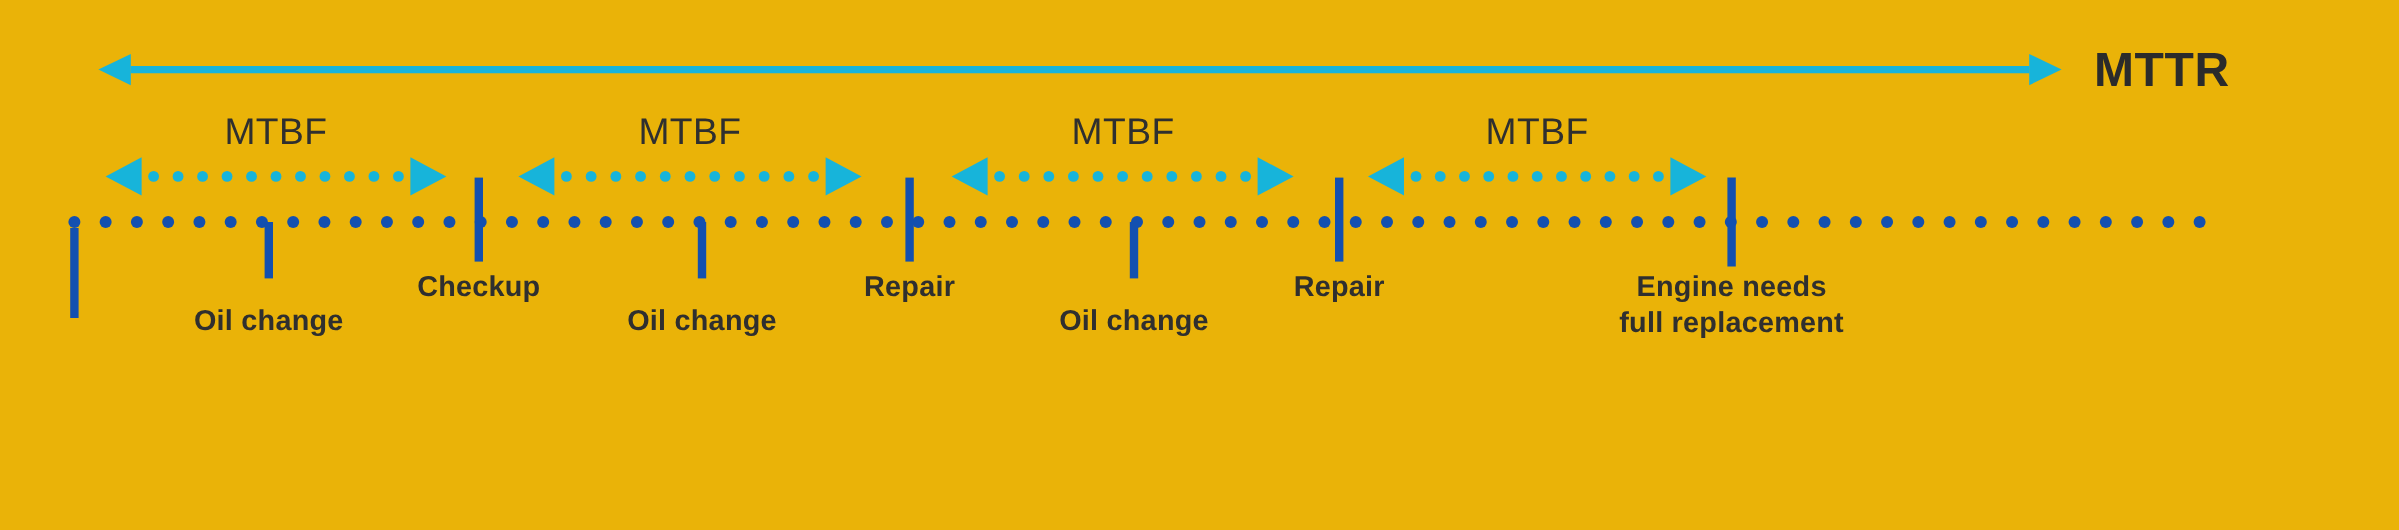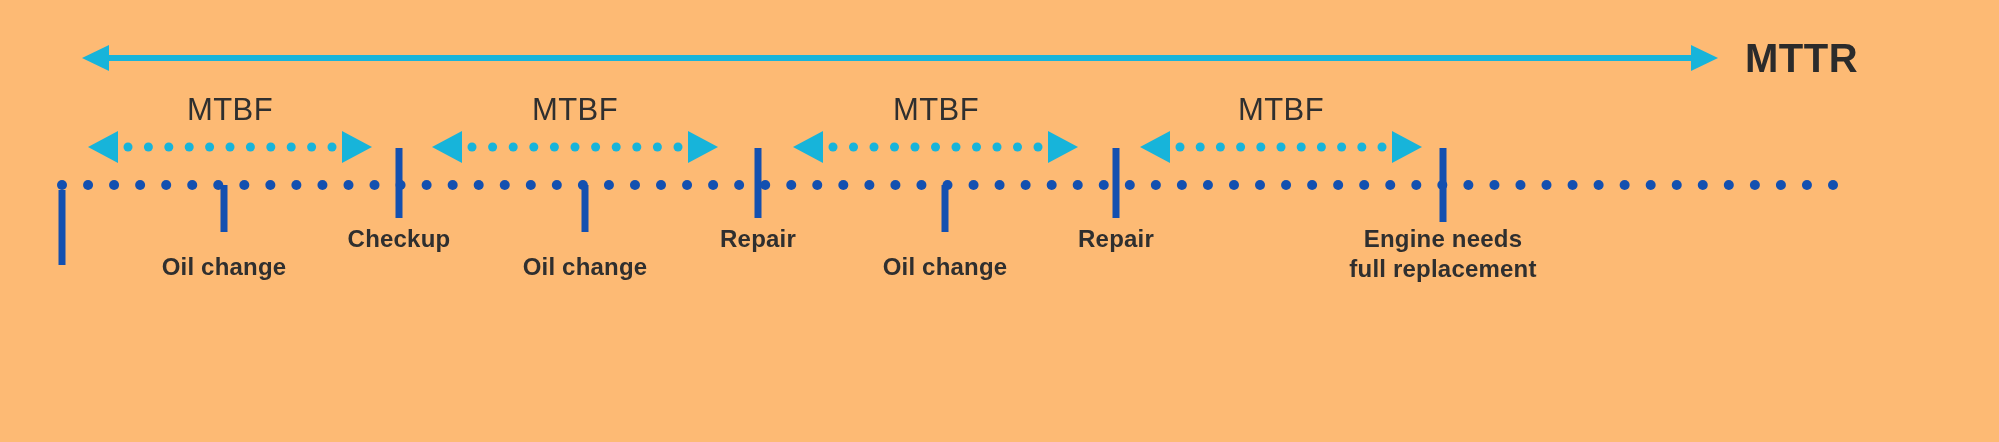--- a/index.html
+++ b/index.html
@@ -9,21 +9,21 @@
     background: #ffffff;
   }
   body {
     font-family: "Liberation Sans", sans-serif;
     -webkit-font-smoothing: antialiased;
   }
   #diagram-root {
     position: relative;
     width: 1999px;
     height: 442px;
-    background: #fdba74;
+    background: #eab308;
     overflow: hidden;
   }
   svg#timeline-svg {
     position: absolute;
     left: 0;
     top: 0;
     width: 1999px;
     height: 442px;
     display: block;
   }

